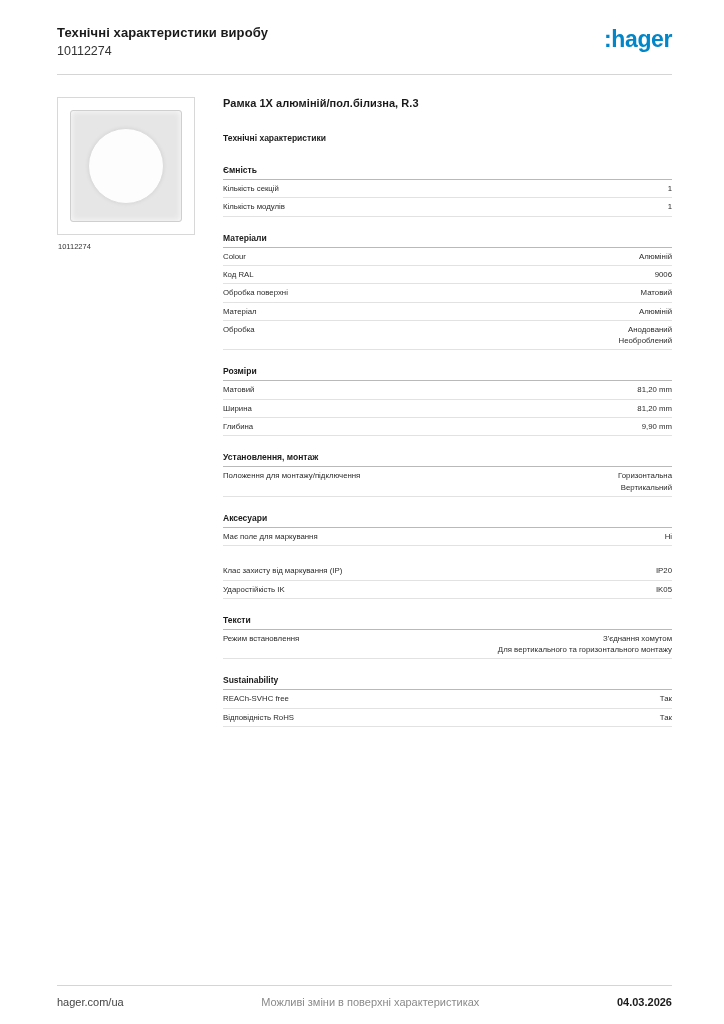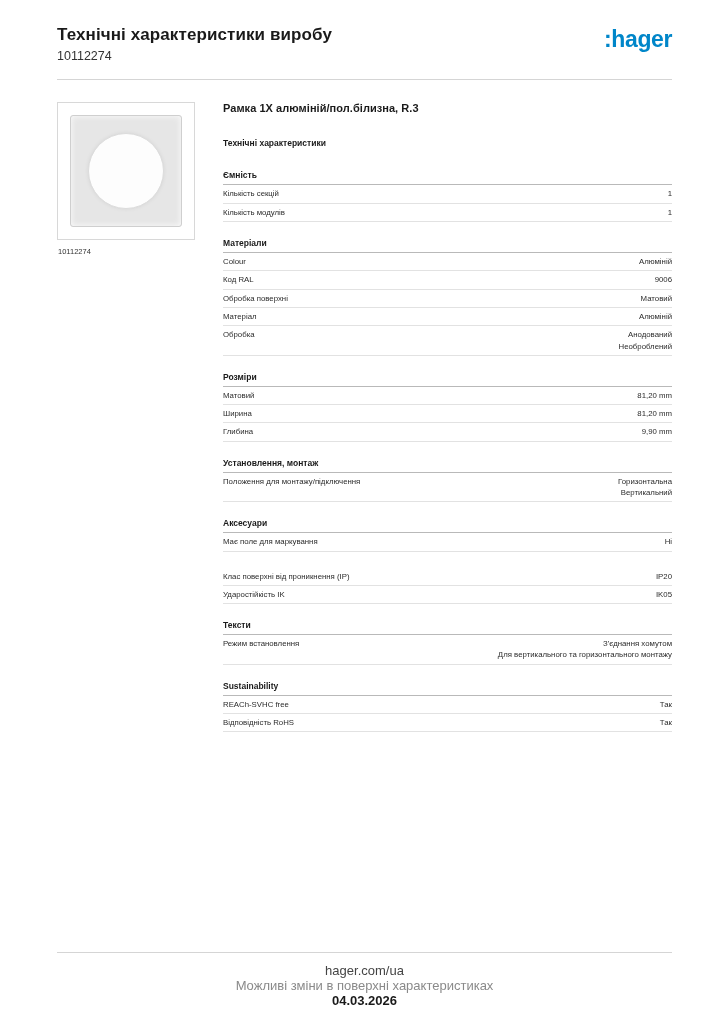--- a/index.html
+++ b/index.html
@@ -23,21 +23,21 @@
 
   
   .header {
     display: flex;
     align-items: flex-start;
     justify-content: space-between;
     padding: 22px 52px 0 57px;
   }
   .header-left { padding-top: 2px; }
   .doc-title {
-    font-size: 17px;
+    font-size: 13px;
     font-weight: bold;
     letter-spacing: 0.1px;
     color: #1a1a1a;
     line-height: 1.35;
   }
   .doc-subtitle {
     font-size: 12.5px;
     font-weight: normal;
     color: #333333;
     line-height: 1.4;
@@ -155,22 +155,21 @@
     padding: 0 52px 0 57px;
   }
   .footer-rule {
     border-top: 1px solid #d5d5d5;
   }
   .footer-inner {
     display: flex;
     align-items: center;
     justify-content: space-between;
     padding: 10px 0 16px 0;
-    font-size: 13px;
-    flex-direction: column;
+    font-size: 11px;
   }
   .footer-left { color: #444; flex: 0 0 auto; }
   .footer-center {
     color: #8a8a8a;
     flex: 1 1 auto;
     text-align: center;
   }
   .footer-right { color: #1a1a1a; font-weight: bold; flex: 0 0 auto; }
 </style>
 </head>
@@ -262,21 +261,21 @@
           </div>
           <div class="group">
             <div class="group-title">Аксесуари</div>
             <div class="row">
               <div class="label">Має поле для маркування</div>
               <div class="value">Ні</div>
             </div>
           </div>
           <div class="group">
             <div class="row">
-              <div class="label">Клас поверхні від проникнення (IP)</div>
+              <div class="label">Клас захисту від маркування (IP)</div>
               <div class="value">IP20</div>
             </div>
             <div class="row">
               <div class="label">Ударостійкість IK</div>
               <div class="value">IK05</div>
             </div>
           </div>
           <div class="group">
             <div class="group-title">Тексти</div>
             <div class="row">

